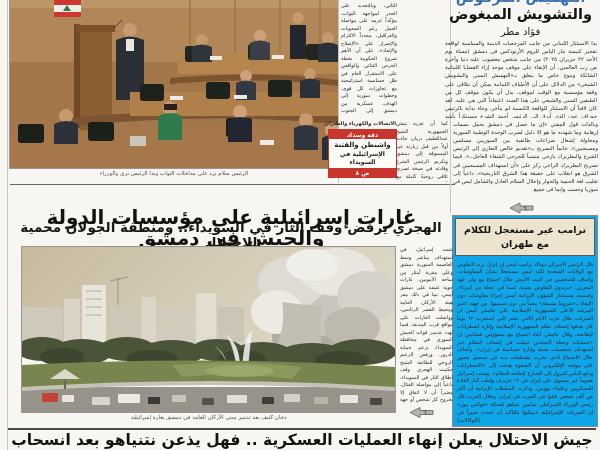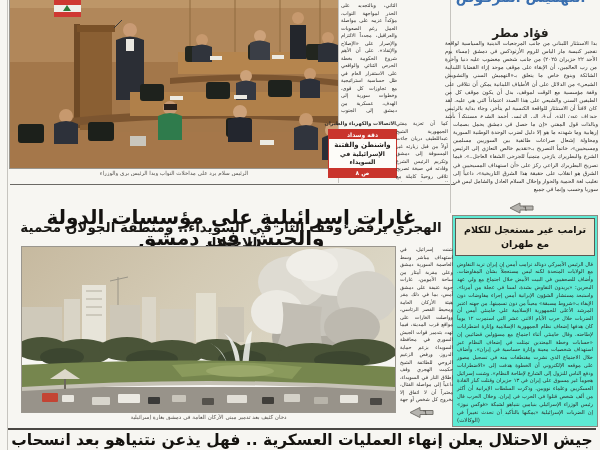--- a/index.html
+++ b/index.html
@@ -10,26 +10,26 @@
   .smalltext2{font-size:5.4px;line-height:1.5;color:#2e2c2a;text-align:justify;overflow:hidden;}
   .caption{font-size:5.6px;color:#55524e;text-align:center;overflow:hidden;white-space:nowrap;}
   .vrule{width:1px;background:#c6c4bf;}
   .hrule{height:1px;background:#6b6965;}
   .headline-main{font-size:20px;font-weight:900;color:#141210;text-align:center;line-height:1.05;letter-spacing:-0.3px;margin-top:20px;}
   .subheadline{font-size:13.5px;font-weight:800;color:#1a1815;text-align:center;line-height:1.1;}
   .headline-bottom{font-size:15.5px;font-weight:900;color:#15130f;text-align:center;line-height:1.1;}
   .opinion-title-cut{height:7px;overflow:hidden;text-align:center;}
   .opinion-title-cut span{display:block;margin-top:-11px;font-size:14px;font-weight:900;color:#3a6fb0;}
   .opinion-title{font-size:14.5px;font-weight:900;color:#14120f;text-align:center;line-height:1.1;}
-  .byline{font-size:12px;font-weight:700;color:#201e1a;text-align:center;}
+  .byline{font-size:10px;font-weight:400;color:#201e1a;text-align:center;}
   .teaser{border:1px solid #c9342c;background:#fdfcf8;box-sizing:border-box;}
   .teaser .band{background:#c9342c;color:#fff;font-size:6px;font-weight:800;text-align:center;line-height:9px;height:9px;}
   .teaser .l1{font-size:7px;font-weight:900;color:#1c1a17;text-align:center;line-height:1.3;margin-top:2px;}
   .teaser .l2{font-size:6.2px;font-weight:900;color:#1c1a17;text-align:center;line-height:1.3;}
-  .trump-box{background:#5eead4;border:1px solid #8d8a82;box-sizing:border-box;display:flex;flex-direction:column;}
+  .trump-box{background:#0ea5e9;border:1px solid #8d8a82;box-sizing:border-box;display:flex;flex-direction:column;}
   .trump-title{margin:2px;border:1px solid #5c5952;background:#ece4cf;padding:4px 2px;}
   .trump-title div{font-size:9.5px;font-weight:900;color:#16140f;text-align:center;line-height:1.45;}
   .trump-body{flex:1;padding:3px 4px 0 4px;font-size:5.2px;line-height:1.5;color:#2e2c28;text-align:justify;overflow:hidden;}
   .trump-src{font-size:5.5px;color:#2e2c28;text-align:left;padding:1px 4px 3px 4px;}
   .photoframe{outline:1px solid #9a968e;}
 </style>
 </head>
 <body>
 
 <div class="page">
@@ -135,20 +135,21 @@
     <div class="band">دقة وسداد</div>
     <div class="l1">واشنطن والفتنة</div>
     <div class="l2">الإسرائيلية في السويداء</div>
     <div class="band" style="margin-top:2px;">ص ٨</div>
   </div>
 
   <div class="abs vrule" style="left:450px;top:0;height:213px;"></div>
   <div class="abs opinion-title-cut" style="left:443px;top:0;width:155px;">
     <span>التهميش المرفوض</span>
   </div>
+  <div class="abs opinion-title" style="left:443px;top:7px;width:155px;">والتشويش المبغوض</div>
   <div class="abs byline" style="left:443px;top:26px;width:155px;">فؤاد مطر</div>
   <div class="abs smalltext2" style="left:445px;top:39px;width:152px;height:79px;">بدا الاستئثار اللبناني من جانب المرجعيات الدينية والسياسية لواقعة تفجير كنيسة مار الياس للروم الأرثوذكس في دمشق (مساء يوم الأحد ٢٢ حزيران ٢٠٢٥) من جانب شخص مغضوب عليه دنيا وآخرة من رب العالمين، أن الإبقاء على موقف موحد إزاء القضايا اللبنانية الشائكة وبنوع خاص ما يتعلق بـ«التهميش السني والتشويش الشيعي» من الدلائل على أن الأطياف اللبنانية يمكن أن تتلاقى على وقفة مؤسسية مع الوقت لموقف، بدل أن يكون موقف كل من الطيفين السني والشيعي على هذا الصدد اعتماداً التي هي عليه. لقد كان لافتاً أن الاستئثار للواقعة الكنسية لم يتأخر، وجاء بداية بالرئيس جوزاف عون الذي أبرق إلى الرئيس أحمد الشرع مستنكراً بأشد عبارات التنديد «العمل الإرهابي الجبان»، مؤكداً «تضامن الجمهورية اللبنانية مع الجمهورية السورية».</div>
   <div class="abs smalltext" style="left:396px;top:120px;width:52px;height:62px;">كما أن تعزية مفتي الجمهورية الشيخ عبداللطيف دريان جاءت أولاً من قبل زيارته غير المسبوقة إلى دمشق وتكريم الرئيس الشرع وقادته في صيغة تصريح تلاقى روحيةً كاملة مع الذي شملته برقية الرئيس عون إلى الرئيس الشرع.</div>
   <div class="abs smalltext2" style="left:453px;top:120px;width:145px;height:91px;">وبالذات قول المفتي «إن ما حصل في دمشق يحمل بصمات إرهابية وما شهدته ما هو إلا دليل لضرب الوحدة الوطنية السورية ومحاولة إشعال صراعات طائفية بين السوريين مسلمين ومسيحيين»، خاتماً التصريح بـ«تقديم خالص التعازي إلى الرئيس الشرع والبطريرك يازجي متمنياً للجرحى الشفاء العاجل..». فيما تصريح البطريرك الراعي ركز على «أن استهداف المسيحيين في الشرق هو انقلاب على حقيقة هذا الشرق التاريخية»، داعياً إلى تغليب لغة الحمية والحوار وإحلال السلام العادل والشامل ليس في سوريا وحسب وإنما في جميع</div>
   <div class="abs" style="left:508px;top:199px;">
     <svg width="26" height="12" viewBox="0 0 26 12">
       <path d="M2 6 L12 1 V4 H25 V8 H12 V11 Z" fill="#b5b3ae" stroke="#77756f" stroke-width="1"></path>
       <text x="17" y="8.6" font-size="7" fill="#3c3a34" text-anchor="middle">٦</text>
     </svg>
   </div>

